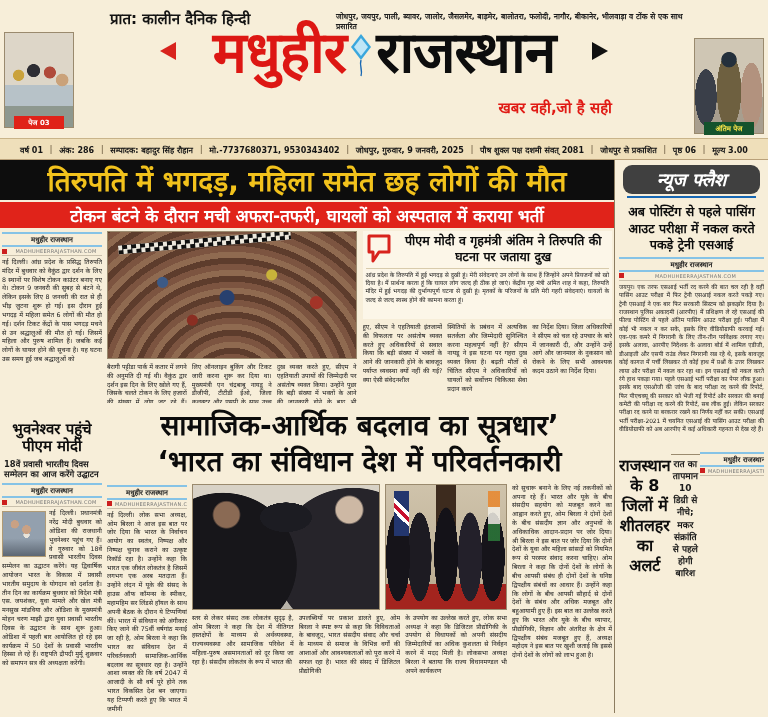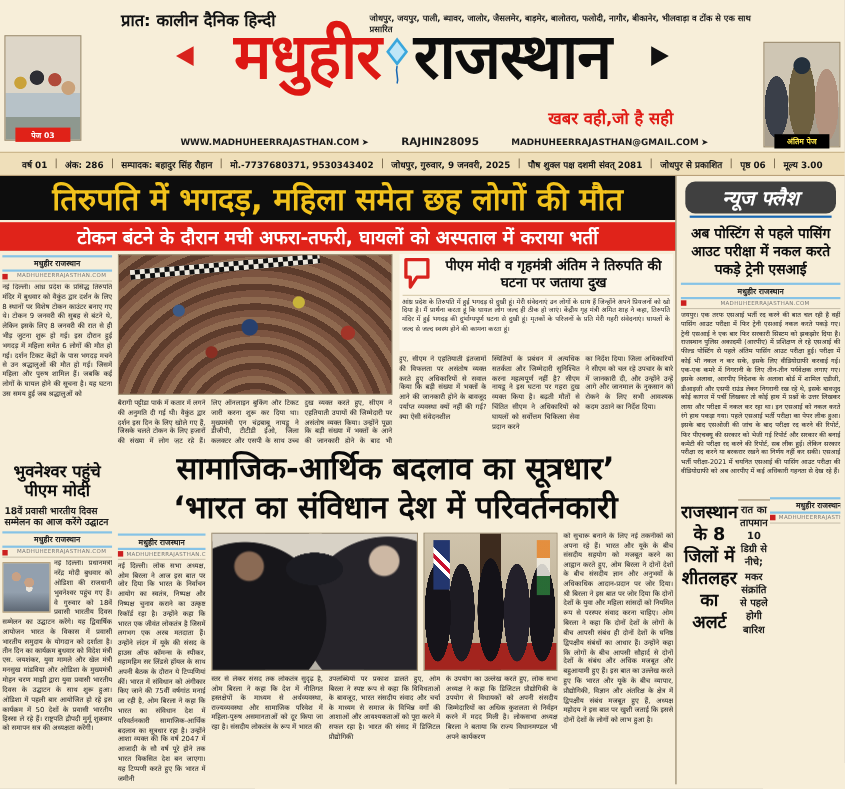--- a/index.html
+++ b/index.html
@@ -10,21 +10,21 @@
   }
   
   .masthead { height:138px; display:flex; position:relative; }
   .corner { width:78px; position:relative; flex:0 0 78px; }
   .corner-photo { position:absolute; left:4px; width:70px; height:96px; border:1px solid #9a8a6e; }
   .corner.left .corner-photo { top:32px; }
   .corner.right .corner-photo { top:38px; }
   .corner-label { position:absolute; left:14px; width:50px; height:13px; font-size:7px; font-weight:bold;
     display:flex; align-items:center; justify-content:center; }
   .corner.left .corner-label { top:116px; background:#e02218; color:#fff; }
-  .corner.right .corner-label { top:122px; background:#000000; color:#ffe84a; }
+  .corner.right .corner-label { top:122px; background:#14532d; color:#ffe84a; }
   .photo-left-corner { background:
     radial-gradient(circle at 20% 45%, #caa23a 0 7%, transparent 8%),
     radial-gradient(circle at 42% 40%, #2e2e34 0 9%, transparent 10%),
     radial-gradient(circle at 66% 42%, #b04a3a 0 8%, transparent 9%),
     radial-gradient(circle at 84% 50%, #caa27a 0 8%, transparent 9%),
     linear-gradient(180deg,#ddd6c8 0 55%, #b7c2c8 55% 78%, #8e988f 78%);
   }
   .photo-right-corner { background:
     radial-gradient(circle at 50% 22%, #24303c 0 9%, transparent 10%),
     radial-gradient(ellipse 18% 40% at 50% 55%, #6e6040 0 99%, transparent),
@@ -165,25 +165,20 @@
       <div class="title-row">
         <span class="title-red">मधुहीर</span>
         <svg class="kite" viewBox="0 0 22 44">
           <polygon points="11,1 21,14 11,27 1,14" fill="#3aa7dd"></polygon>
           <polygon points="11,5 18,14 11,23 4,14" fill="#bfe6f7"></polygon>
           <path d="M11 27 C 9 33, 13 37, 11 43" stroke="#1767b3" stroke-width="1.4" fill="none"></path>
         </svg>
         <span class="title-black">राजस्थान</span>
       </div>
       <div class="tagline">खबर वही,जो है सही</div>
-      <div class="mast-bottom">
-        <span><span>WWW.MADHUHEERRAJASTHAN.COM</span><span class="cursor-glyph">➤</span></span>
-        <span class="regno">RAJHIN28095</span>
-        <span><span>MADHUHEERRAJASTHAN@GMAIL.COM</span><span class="cursor-glyph">➤</span></span>
-      </div>
     </div>
 
     <div class="corner right">
       <div class="photo corner-photo photo-right-corner"></div>
       <div class="corner-label">अंतिम पेज</div>
     </div>
   </header>
 
   <div class="dateline">
     <span class="item">वर्ष 01</span>

